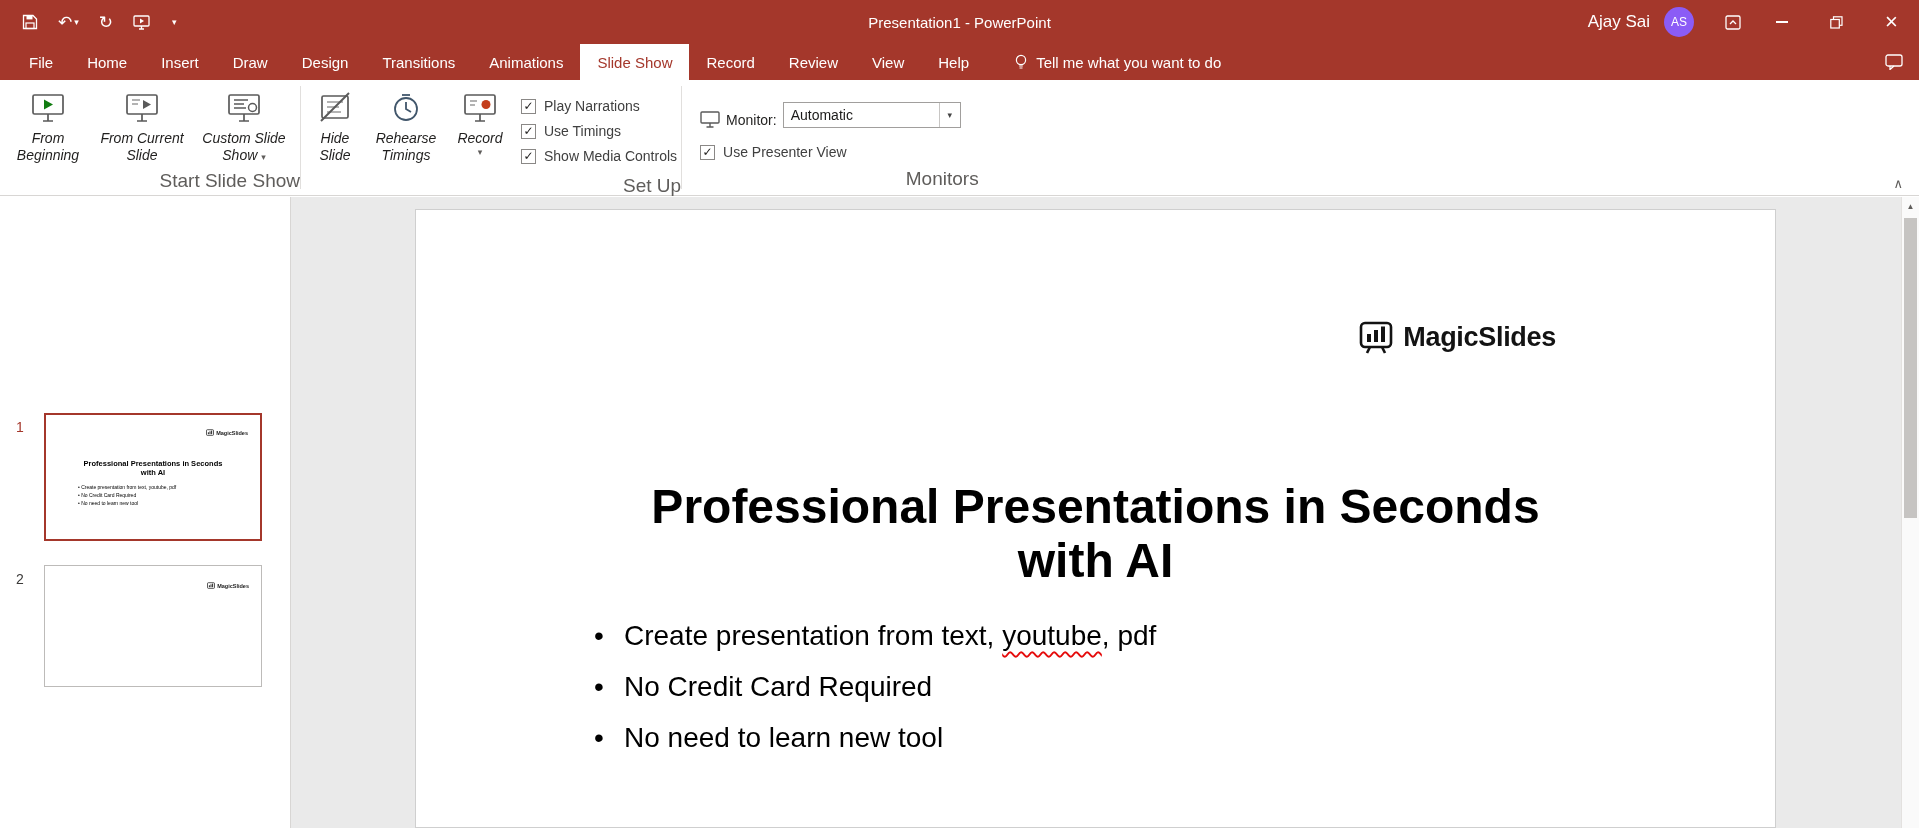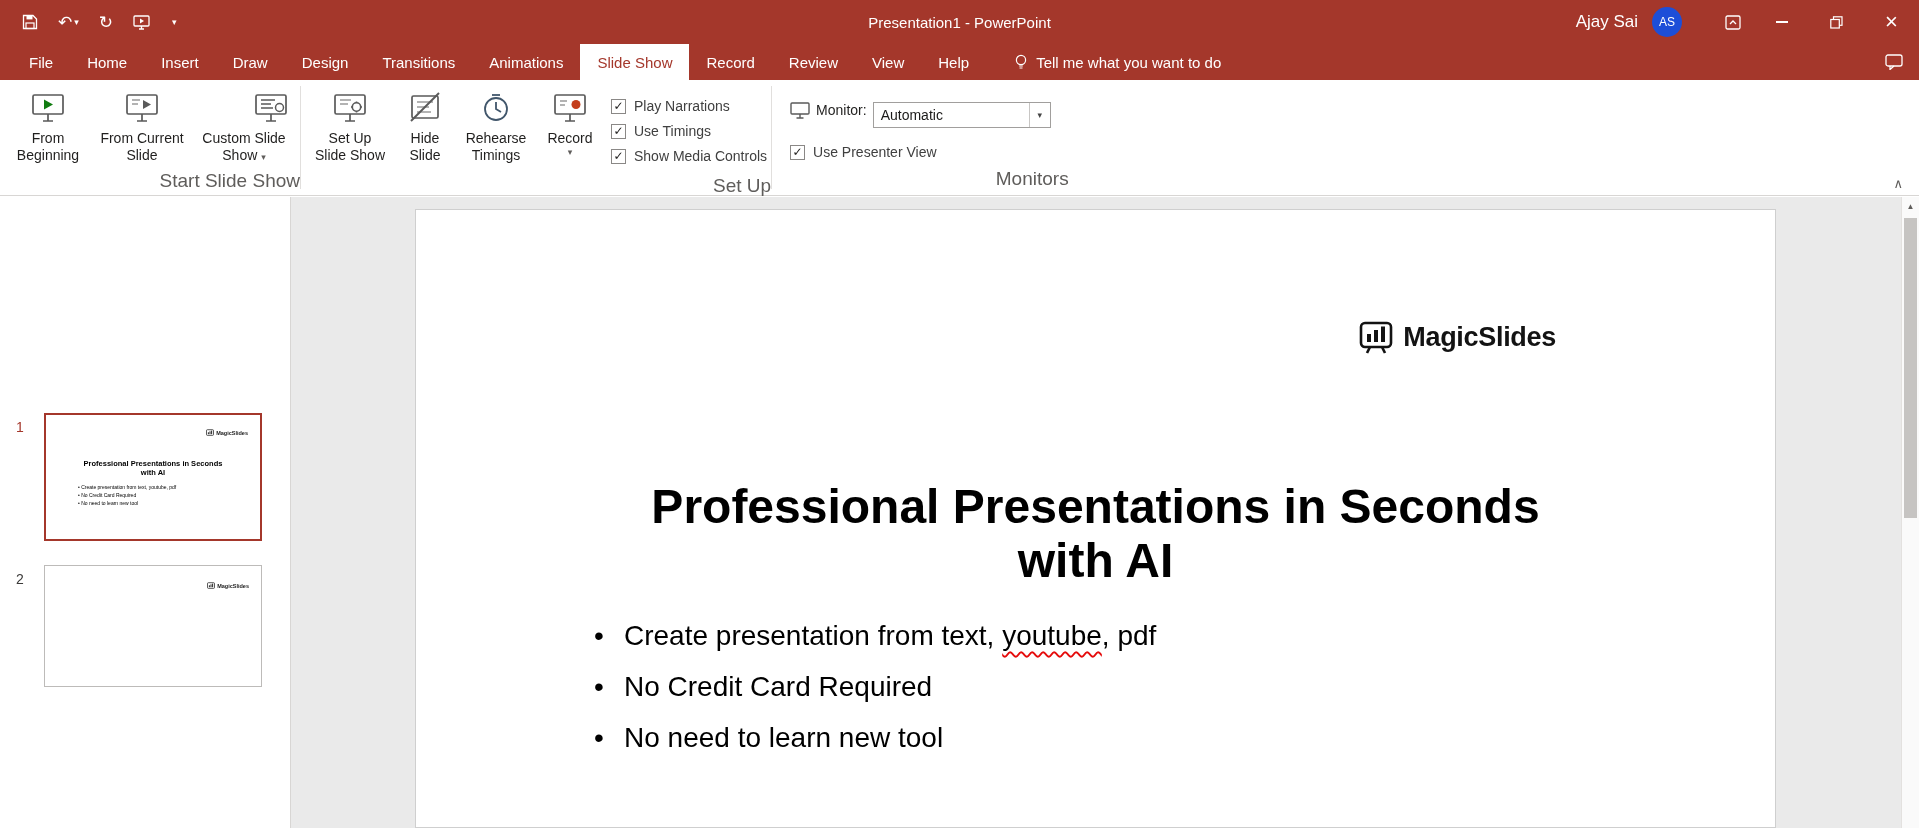--- a/index.html
+++ b/index.html
@@ -9,50 +9,50 @@
 
   
   .titlebar { position:absolute; top:0; left:0; width:100%; height:44px; background:#A4372B; display:flex; align-items:center; color:#fff; }
   .qat { display:flex; align-items:center; gap:20px; padding-left:22px; }
   .qat .qbtn { display:flex; align-items:center; justify-content:center; cursor:pointer; }
   .qat .glyph { font-size:17px; color:#fff; line-height:1; }
   .qat .small-dd { font-size:9px; margin-left:2px; }
   .tb-title { position:absolute; left:50%; transform:translateX(-50%); font-size:15px; color:#fff; white-space:nowrap; }
   .tb-right { margin-left:auto; display:flex; align-items:center; height:100%; }
   .tb-user { font-size:17px; margin-right:14px; cursor:pointer; }
-  .avatar { width:30px; height:30px; border-radius:50%; background:#1d4ed8; color:#fff; font-size:12px; display:flex; align-items:center; justify-content:center; margin-right:30px; cursor:pointer; }
+  .avatar { width:30px; height:30px; border-radius:50%; background:#8b5cf6; color:#fff; font-size:12px; display:flex; align-items:center; justify-content:center; margin-right:18px; cursor:pointer; }
   .tb-icon-btn { width:42px; height:44px; display:flex; align-items:center; justify-content:center; cursor:pointer; }
   .winbtn { width:55px; height:44px; display:flex; align-items:center; justify-content:center; cursor:pointer; }
   .winbtn .min-bar { display:block; width:12px; height:1.5px; background:#fff; }
   .winbtn.close span { font-size:22px; line-height:1; }
 
   
   .tabbar { position:absolute; top:44px; left:0; width:100%; height:36px; background:#A4372B; display:flex; align-items:stretch; padding-left:12px; }
   .tab { padding:0 17px; display:flex; align-items:center; font-size:15px; color:#fff; cursor:pointer; white-space:nowrap; }
   .tab.active { background:#fff; color:#A4372B; }
   .tellme { display:flex; align-items:center; gap:8px; margin-left:28px; color:#fff; font-size:15px; cursor:pointer; }
   .tab-right { margin-left:auto; display:flex; align-items:center; padding-right:16px; }
   .tab-right .cmt { cursor:pointer; display:flex; }
 
   
   .ribbon { position:absolute; top:80px; left:0; width:100%; height:116px; background:#fff; border-bottom:1px solid #D8D6D4; display:flex; }
   .rgroup { display:flex; flex-direction:column; position:relative; }
   .rgroup-content { flex:1; display:flex; align-items:stretch; padding:4px 4px 0 4px; }
   .rgroup-label { text-align:right; font-size:19px; color:#5F5D5B; padding:2px 0 5px 0; }
   .rsep { width:1px; background:#E1DFDD; margin:6px 0; }
-  .bigbtn { display:flex; flex-direction:column; align-items:center; padding:5px 7px 2px 7px; cursor:pointer; }
+  .bigbtn { display:flex; flex-direction:column; align-items:center; padding:5px 7px 2px 7px; cursor:pointer;font-style:italic; }
   .bigbtn .icon { height:38px; display:flex; align-items:center; justify-content:center; }
   .bigbtn .lbl { font-size:14px; line-height:17px; text-align:center; color:#201F1E; margin-top:3px; }
   .bigbtn .dd { font-size:9px; color:#5F5D5B; }
   .cb-col { display:flex; flex-direction:column; margin-top:14px; margin-left:8px; }
   .cb-row { display:flex; align-items:center; margin-bottom:9px; cursor:pointer; }
   .cb { width:15px; height:15px; background:#fff; border:1px solid #8A8886; display:inline-flex; align-items:center; justify-content:center; font-size:12px; color:#1B1A19; flex:none; }
   .cb-lbl { font-size:14px; color:#404040; margin-left:8px; white-space:nowrap; }
   .mon-col { display:flex; flex-direction:column; padding:0 14px; }
-  .mon-row1 { display:flex; align-items:flex-start; margin-top:18px; }
+  .mon-row1 { display:flex; align-items:flex-end; margin-top:18px; }
   .mon-lbl { font-size:14px; color:#201F1E; margin:0 6px; white-space:nowrap; }
   .combo { width:178px; height:26px; border:1px solid #A19F9D; background:#fff; display:flex; align-items:center; cursor:pointer;gap:37px; }
   .combo .val { flex:1; padding-left:7px; font-size:14px; color:#1B1A19; }
   .combo .arrow { width:21px; height:100%; border-left:1px solid #C8C6C4; display:flex; align-items:center; justify-content:center; font-size:9px; color:#444; }
   .mon-row2 { display:flex; align-items:center; margin-top:16px; cursor:pointer; }
   .collapse-ribbon { position:absolute; right:16px; bottom:4px; font-size:13px; color:#5F5D5B; cursor:pointer; }
 
   
   .workarea { position:absolute; top:197px; left:0; right:0; bottom:0; background:#EAEAEA; }
   .thumb-panel { position:absolute; top:197px; left:0; width:291px; bottom:0; background:#fff; border-right:1px solid #D8D6D4; }
@@ -190,51 +190,39 @@
           <span class="icon">
             <svg width="36" height="34" viewBox="0 0 36 34">
               <rect x="3" y="4" width="30" height="19" rx="1.5" fill="#fff" stroke="#5A5A5A" stroke-width="1.7"></rect>
               <path d="M8 9 H16 M8 13 H14" stroke="#9A9A9A" stroke-width="1.5"></path>
               <polygon points="19,9 27,13.5 19,18" fill="#5A5A5A"></polygon>
               <path d="M13 30 H23 M18 23 V30" stroke="#5A5A5A" stroke-width="1.7"></path>
             </svg>
           </span>
           <span class="lbl">From Current Slide</span>
         </div>
-        <div class="bigbtn" style="width:104px;align-items:flex-end;">
+        <div class="bigbtn" style="width:104px;">
           <span class="icon">
             <svg width="36" height="34" viewBox="0 0 36 34">
               <rect x="3" y="4" width="30" height="19" rx="1.5" fill="#fff" stroke="#5A5A5A" stroke-width="1.7"></rect>
               <path d="M8 9 H22 M8 13 H18 M8 17 H20" stroke="#5A5A5A" stroke-width="1.5"></path>
               <circle cx="26.5" cy="16.5" r="4" fill="none" stroke="#5A5A5A" stroke-width="1.5"></circle>
               <path d="M13 30 H23 M18 23 V30" stroke="#5A5A5A" stroke-width="1.7"></path>
             </svg>
           </span>
           <span class="lbl"><span>Custom Slide Show</span> <span class="dd">▾</span></span>
         </div>
       </div>
       <div class="rgroup-label">Start Slide Show</div>
     </div>
 
     <div class="rsep"></div>
 
     <div class="rgroup">
       <div class="rgroup-content">
-        <div class="bigbtn" style="width:90px;">
-          <span class="icon">
-            <svg width="36" height="34" viewBox="0 0 36 34">
-              <rect x="3" y="4" width="30" height="19" rx="1.5" fill="#fff" stroke="#5A5A5A" stroke-width="1.7"></rect>
-              <path d="M8 9 H19 M8 13 H16" stroke="#9A9A9A" stroke-width="1.5"></path>
-              <circle cx="24.5" cy="16" r="4.2" fill="none" stroke="#5A5A5A" stroke-width="1.6"></circle>
-              <path d="M24.5 10.5 V12 M24.5 20 V21.5 M19 16 H20.5 M28.5 16 H30" stroke="#5A5A5A" stroke-width="1.6"></path>
-              <path d="M13 30 H23 M18 23 V30" stroke="#5A5A5A" stroke-width="1.7"></path>
-            </svg>
-          </span>
-          <span class="lbl">Set Up Slide Show</span>
-        </div>
         <div class="bigbtn" style="width:60px;">
           <span class="icon">
             <svg width="34" height="32" viewBox="0 0 34 32">
               <rect x="4" y="4" width="26" height="22" rx="1.5" fill="#fff" stroke="#5A5A5A" stroke-width="1.7"></rect>
               <path d="M9 10 H25 M9 15 H21 M9 20 H23" stroke="#9A9A9A" stroke-width="1.4"></path>
               <line x1="3" y1="29" x2="31" y2="1" stroke="#5A5A5A" stroke-width="2"></line>
             </svg>
           </span>
           <span class="lbl">Hide Slide</span>
         </div>

